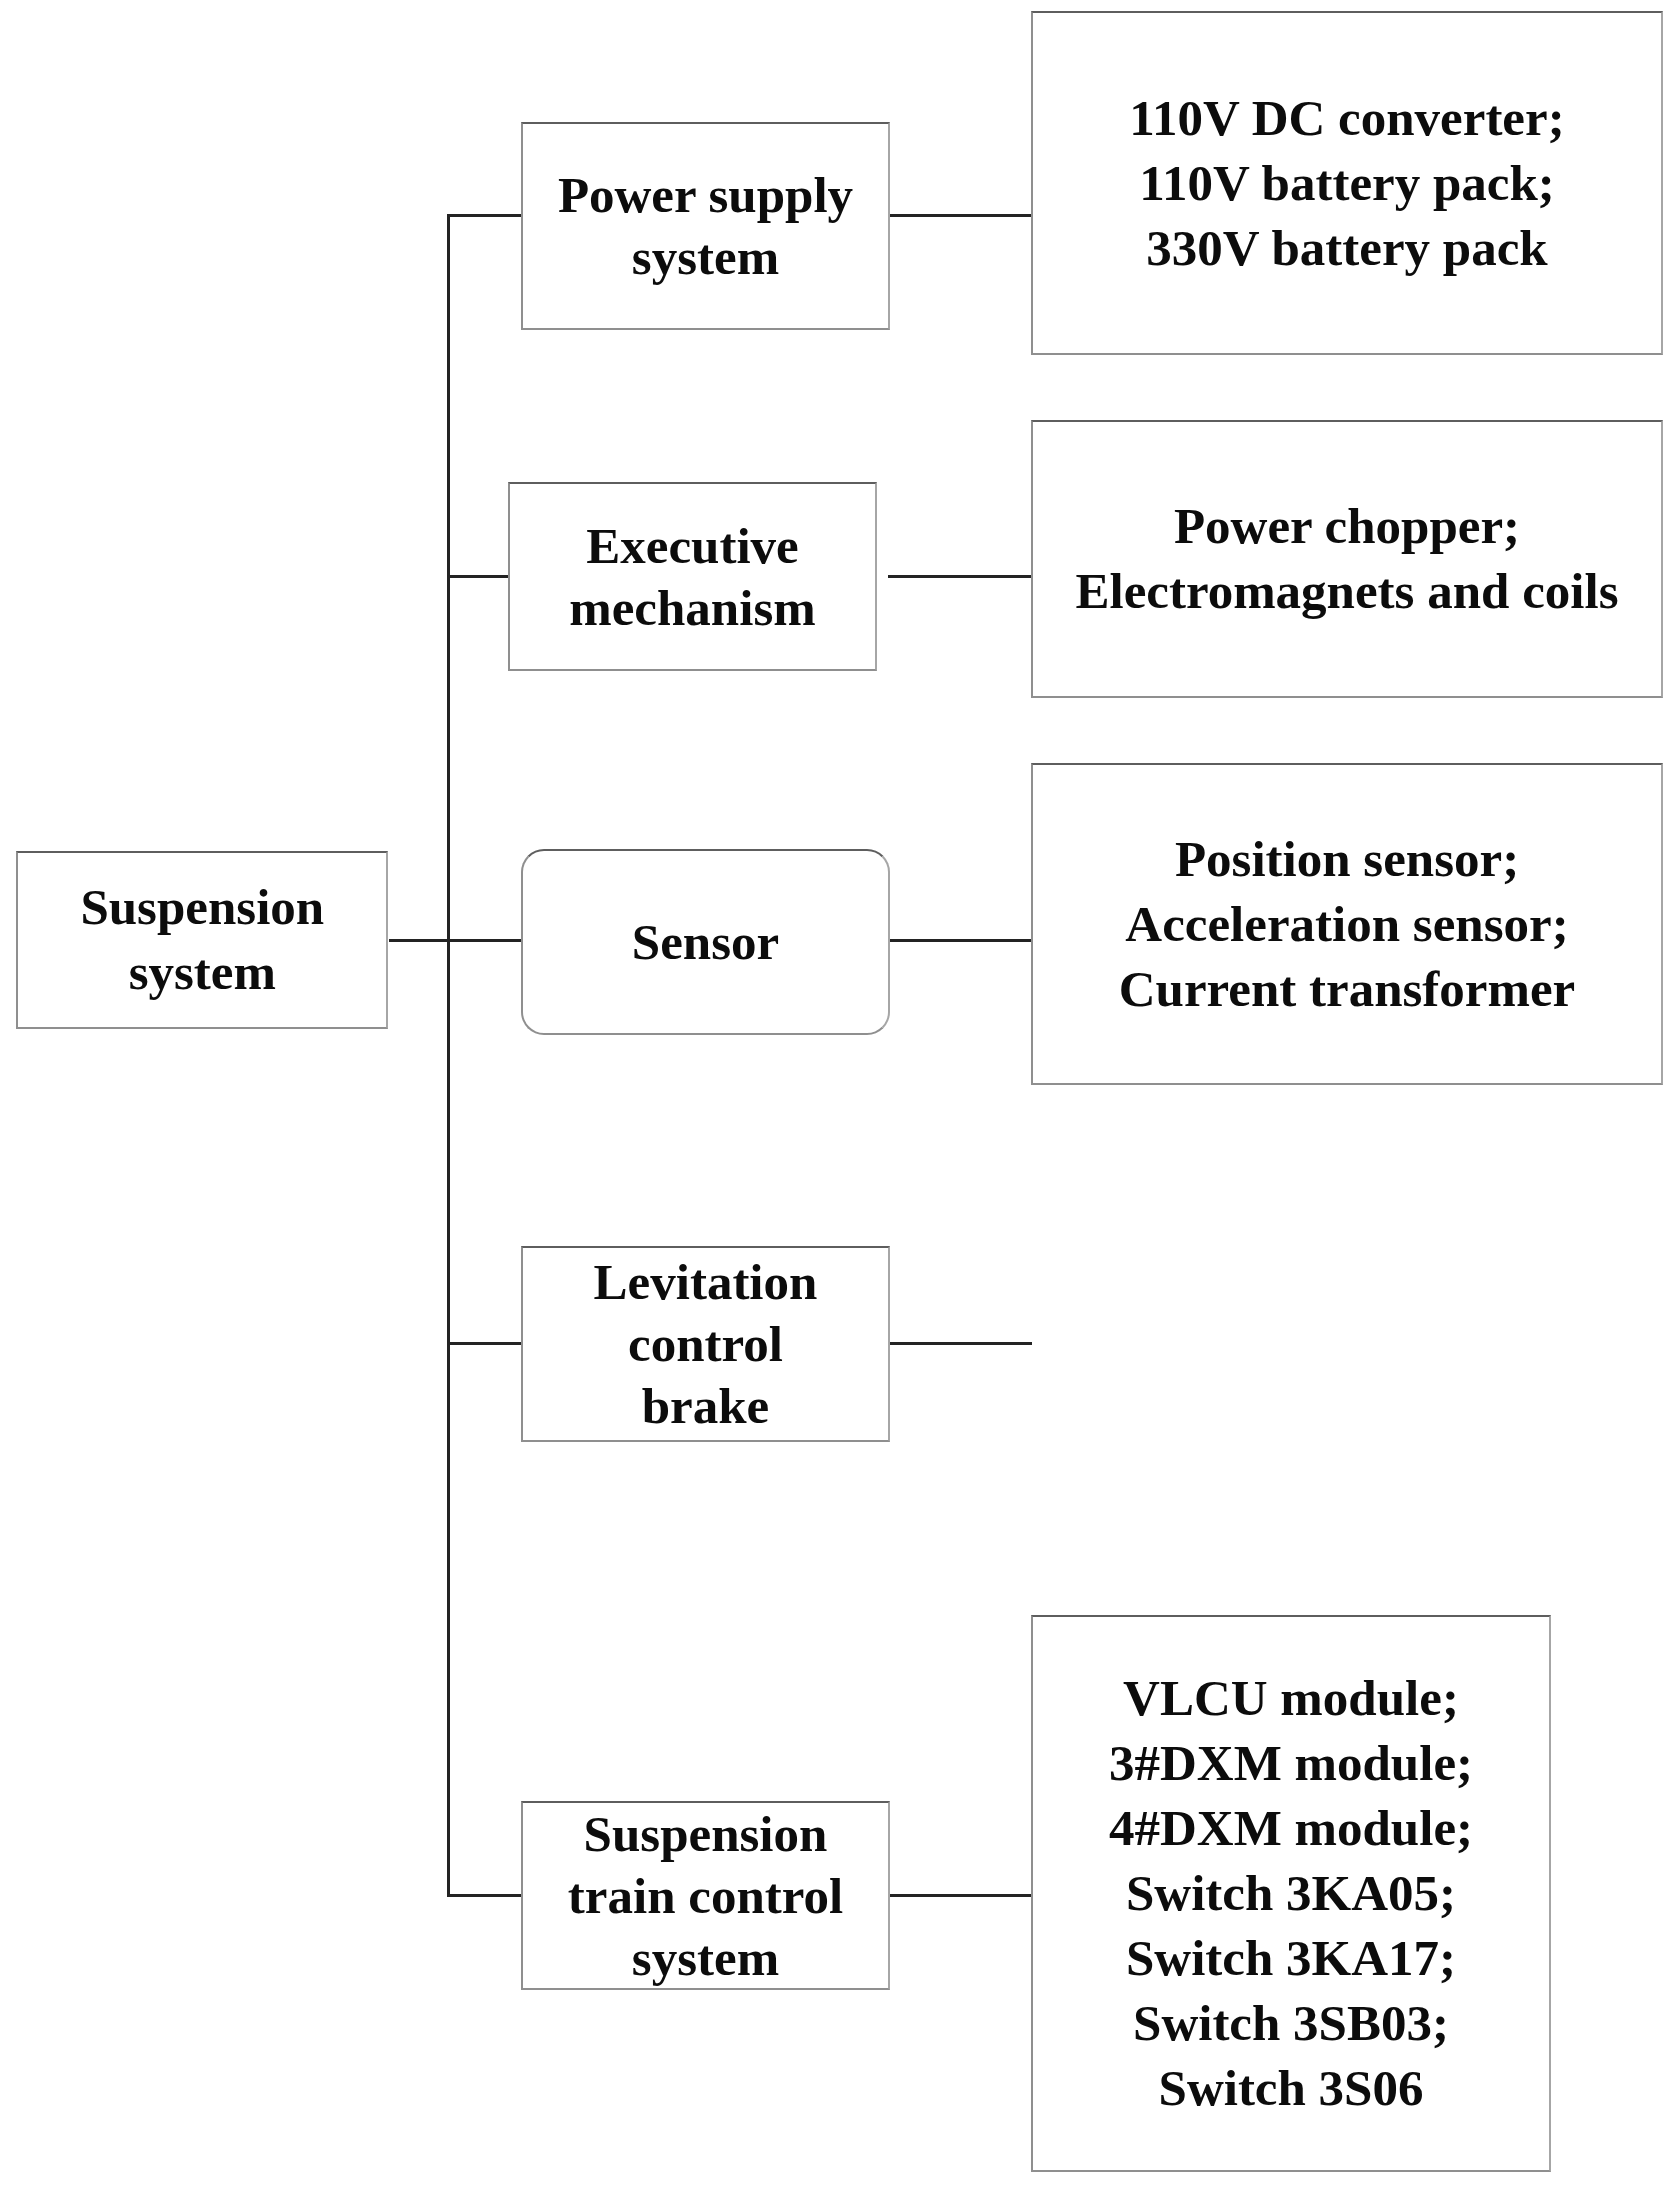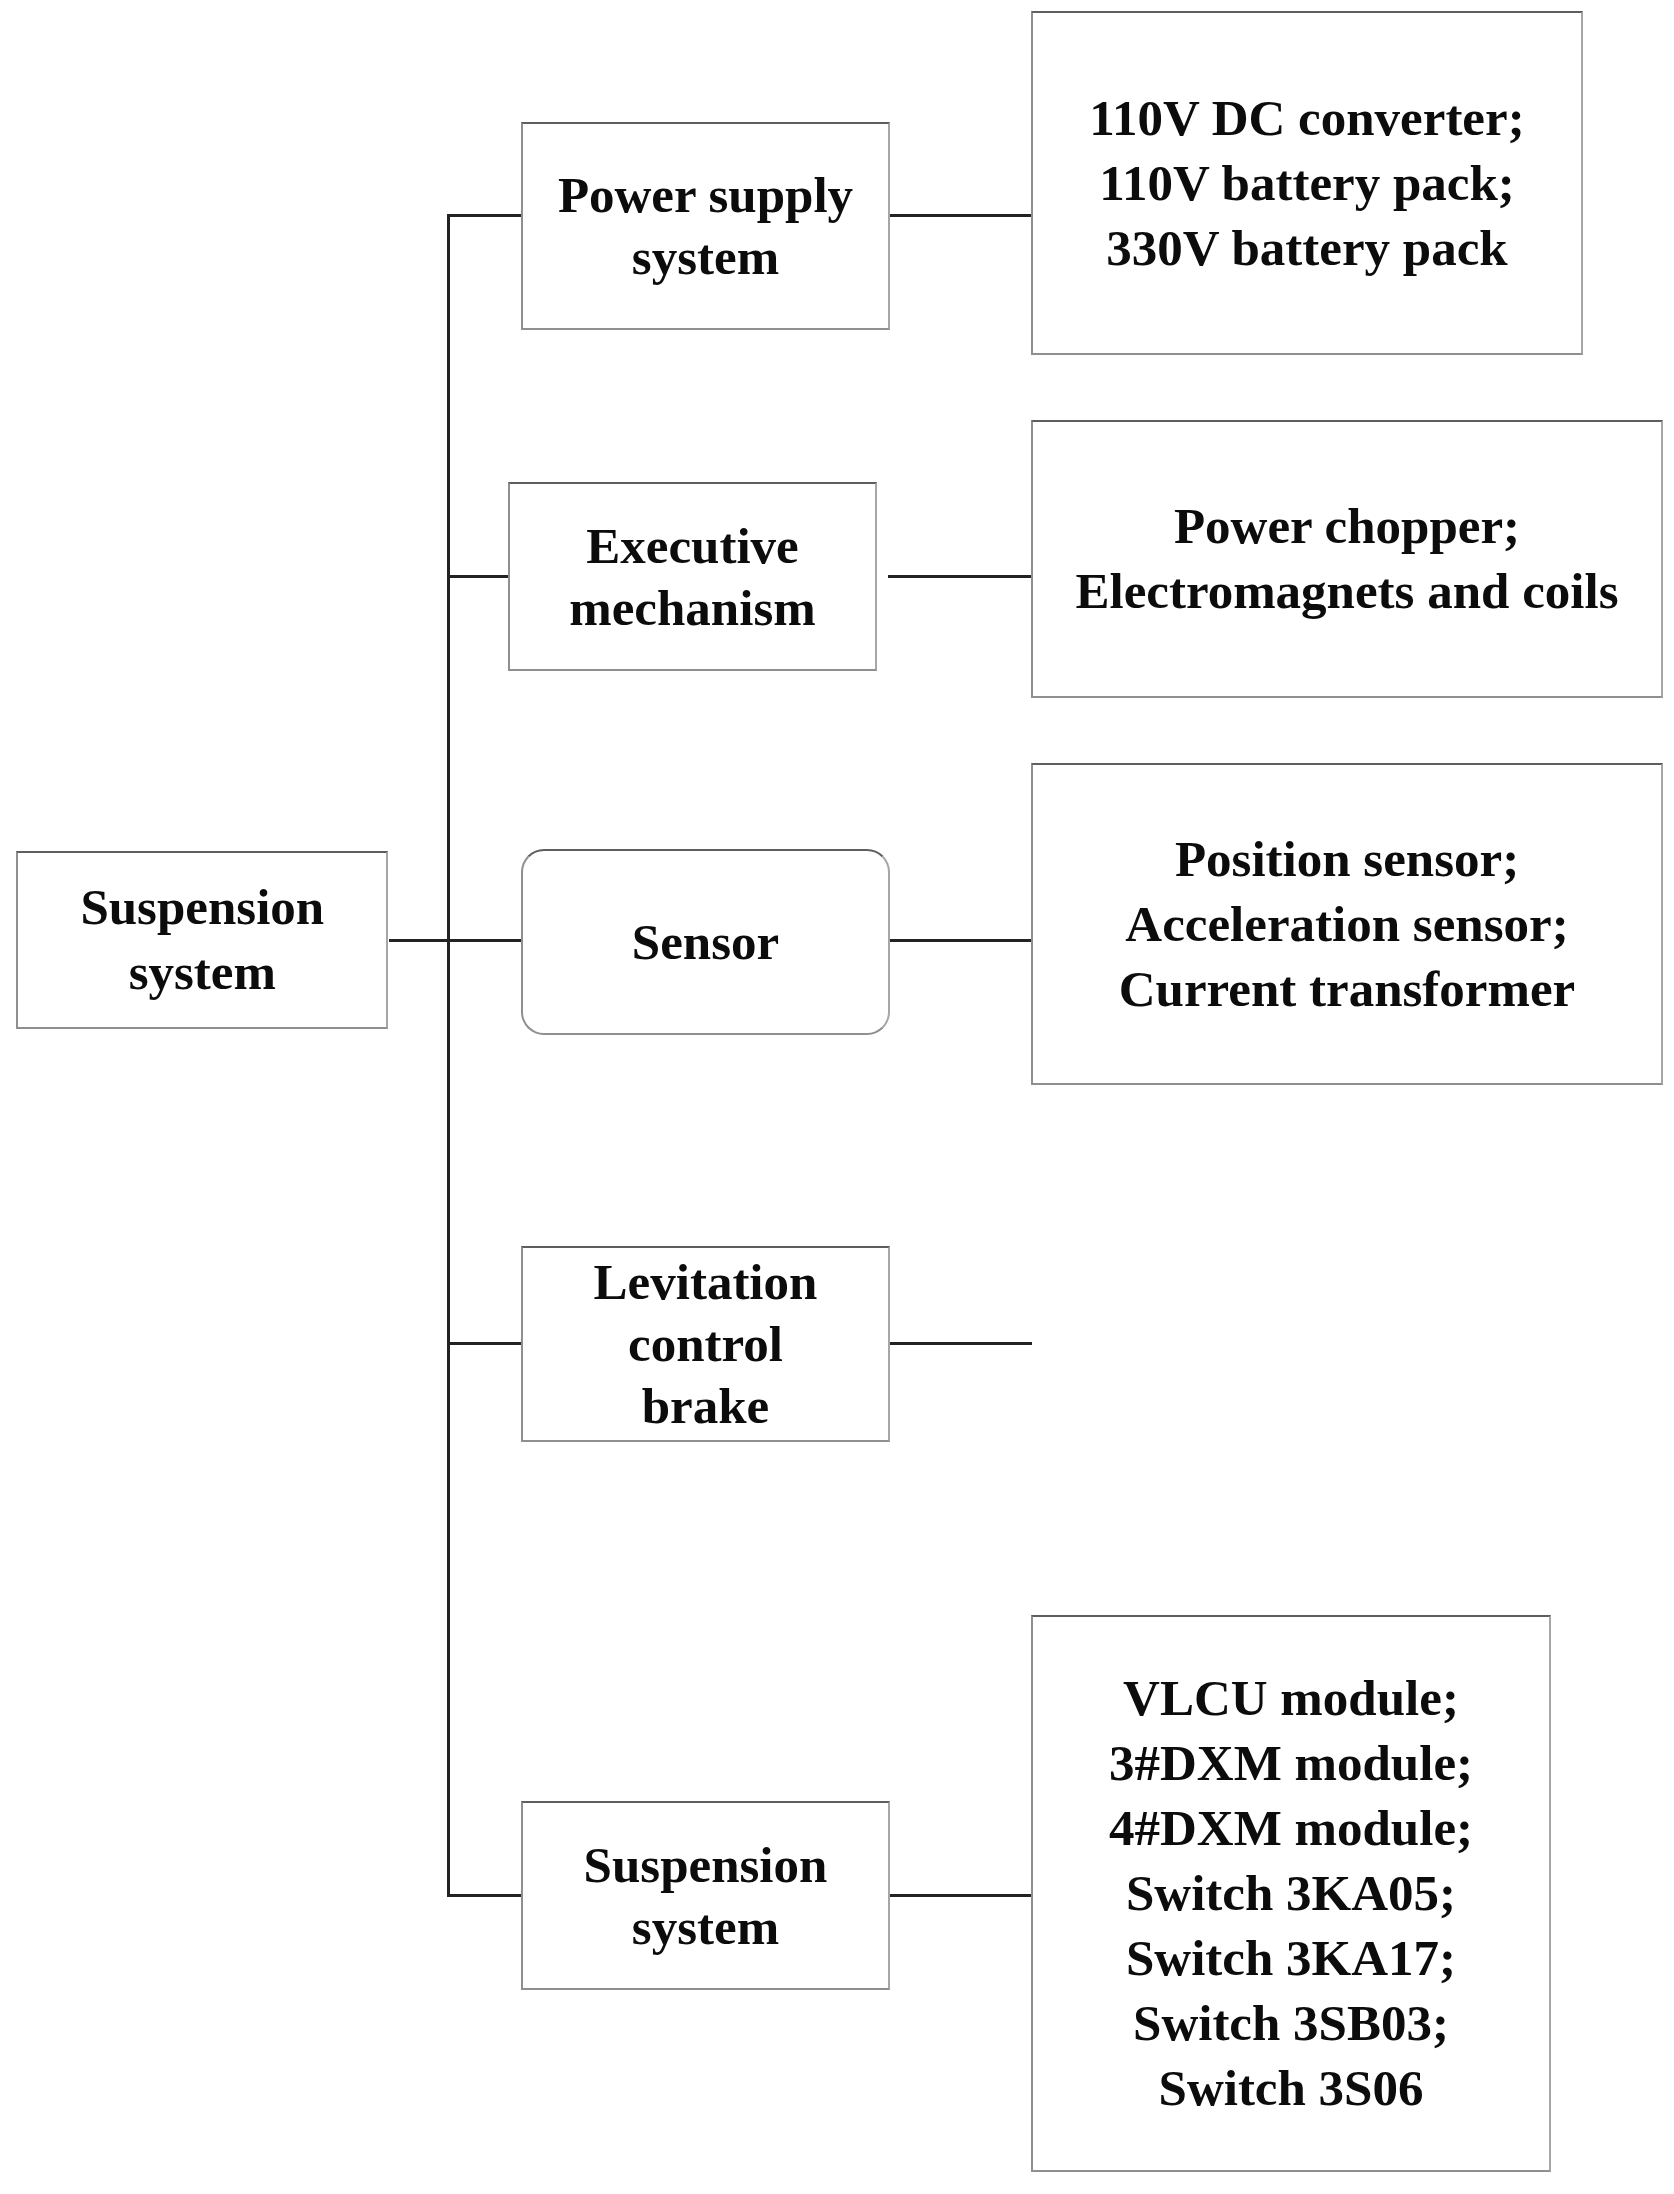--- a/index.html
+++ b/index.html
@@ -37,21 +37,21 @@
   .box.gapped { row-gap: 47px; }
 
   
   #root-box { left: 16.3px;   top: 851px; width: 372px; height: 178px; }
   #m1 { left: 521px; top: 122px;  width: 369px; height: 208px; }
   #m2 { left: 508px; top: 482px;  width: 369px; height: 189px; }
   #m3 { left: 521px; top: 849px; width: 369px; height: 186px; border-radius: 23px; }
   #m4 { left: 521px; top: 1246px; width: 369px; height: 196px; }
   #m5 { left: 521px; top: 1801px; width: 369px; height: 189px; }
   
-  #r1 { left: 1031px; top: 11.4px;   width: 552px; height: 344px; }
+  #r1 { left: 1031px; top: 11.4px;   width: 632px; height: 344px; }
   #r2 { left: 1031px; top: 420px;  width: 632px; height: 278px; }
   #r3 { left: 1031px; top: 763px;  width: 632px; height: 322px; }
   #r4 { left: 1031px; top: 1211px; width: 632px; height: 270px; }
   #r5 { left: 1031px; top: 1615px; width: 520px; height: 557px; }
 
   
   #trunk  { left: 447px;  top: 214px;  width: 3.3px;   height: 1683px; }
   #stub1  { left: 448px;  top: 214px;  width: 74px;  height: 3.3px; }
   #stub2  { left: 448px;  top: 575px;  width: 74px;  height: 3.3px; }
   #stub3  { left: 389px;  top: 939px; width: 134px; height: 3.3px; }
@@ -100,20 +100,21 @@
   </div>
 
   <div class="box mid" id="m4">
     <div>Levitation</div>
     <div>control</div>
     <div>brake</div>
   </div>
 
   <div class="box mid" id="m5">
     <div>Suspension</div>
+    <div>train control</div>
     <div>system</div>
   </div>
 
   <div class="box" id="r1">
     <div>110V DC converter;</div>
     <div>110V battery pack;</div>
     <div>330V battery pack</div>
   </div>
 
   <div class="box" id="r2">

